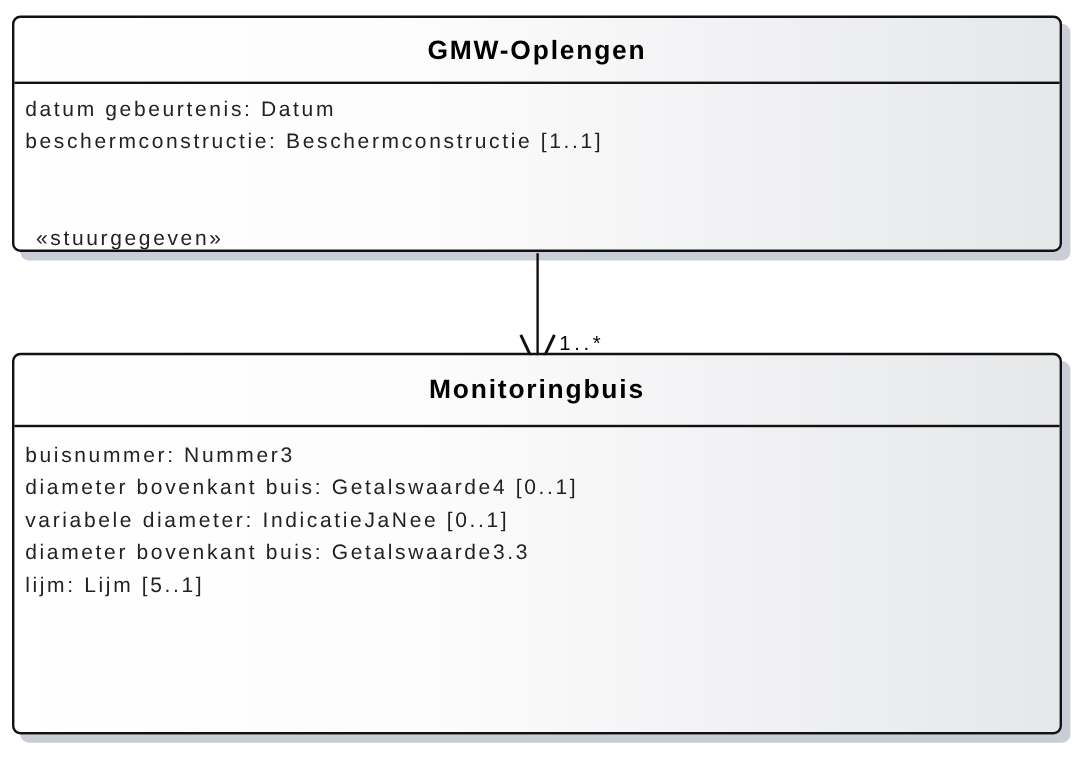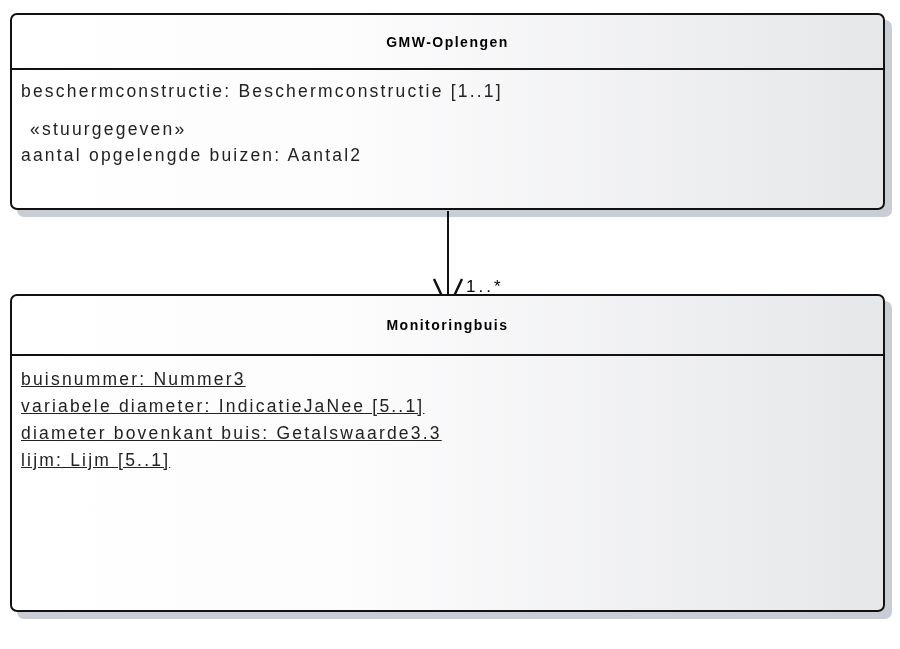--- a/index.html
+++ b/index.html
@@ -17,61 +17,62 @@
     position:absolute;left:10px;width:871px;
     border:2px solid var(--border);
     border-radius:7px;
     background:linear-gradient(90deg,#ffffff 0%,#fcfcfd 40%,var(--fill-right) 100%);
     box-shadow:7px 7px 0 var(--shadow);
   }
   #class-gmw{top:13px;height:193px;}
   #class-monitoring{top:294px;height:314px;}
   .class-header{
     display:flex;align-items:center;justify-content:center;
-    font-weight:700;font-size:14px;letter-spacing:1.5px;color:#000;
+    font-weight:700;font-size:22px;letter-spacing:1.5px;color:#000;
     border-bottom:2px solid var(--border);
   }
   #class-gmw .class-header{height:53px;}
   #class-monitoring .class-header{height:58px;}
   .attr-list{
     font-size:17.5px;letter-spacing:2.2px;line-height:26px;
     padding:8px 6px 0 9px;color:var(--text);white-space:nowrap;
   }
-  #class-monitoring .attr-list{line-height:27px;padding-top:10px;text-decoration:underline;}
+  #class-monitoring .attr-list{line-height:27px;padding-top:10px;}
   .attr-spacer{height:12px;}
-  .stereotype-line{padding-left:9px;}
+  .stereotype-line{padding-left:9px;margin-top:43px;}
   .connector{
     position:absolute;left:0;top:0;width:900px;height:649px;
     pointer-events:none;
   }
   .connector text{
     font-family:"Liberation Sans", sans-serif;
     font-size:17px;letter-spacing:3px;fill:#000;
   }
 </style>
 </head>
 <body>
 
 <div class="uml-class" id="class-gmw">
   <div class="class-header">GMW-Oplengen</div>
   <div class="attr-list">
+    <div>datum gebeurtenis: Datum</div>
     <div>beschermconstructie: Beschermconstructie [1..1]</div>
     <div class="attr-spacer"></div>
     <div class="stereotype-line">«stuurgegeven»</div>
-    <div>aantal opgelengde buizen: Aantal2</div>
   </div>
 </div>
 
 <svg class="connector" viewBox="0 0 900 649" xmlns="http://www.w3.org/2000/svg">
   <line x1="448" y1="211" x2="448" y2="308" stroke="#111111" stroke-width="2"></line>
   <polyline points="434,279 448,309 462,279" fill="none" stroke="#111111" stroke-width="2.5"></polyline>
   <text x="466" y="292">1..*</text>
 </svg>
 
 <div class="uml-class" id="class-monitoring">
   <div class="class-header">Monitoringbuis</div>
   <div class="attr-list">
     <div>buisnummer: Nummer3</div>
-    <div>variabele diameter: IndicatieJaNee [5..1]</div>
+    <div>diameter bovenkant buis: Getalswaarde4 [0..1]</div>
+    <div>variabele diameter: IndicatieJaNee [0..1]</div>
     <div>diameter bovenkant buis: Getalswaarde3.3</div>
     <div>lijm: Lijm [5..1]</div>
   </div>
 </div>
 
 </body></html>

